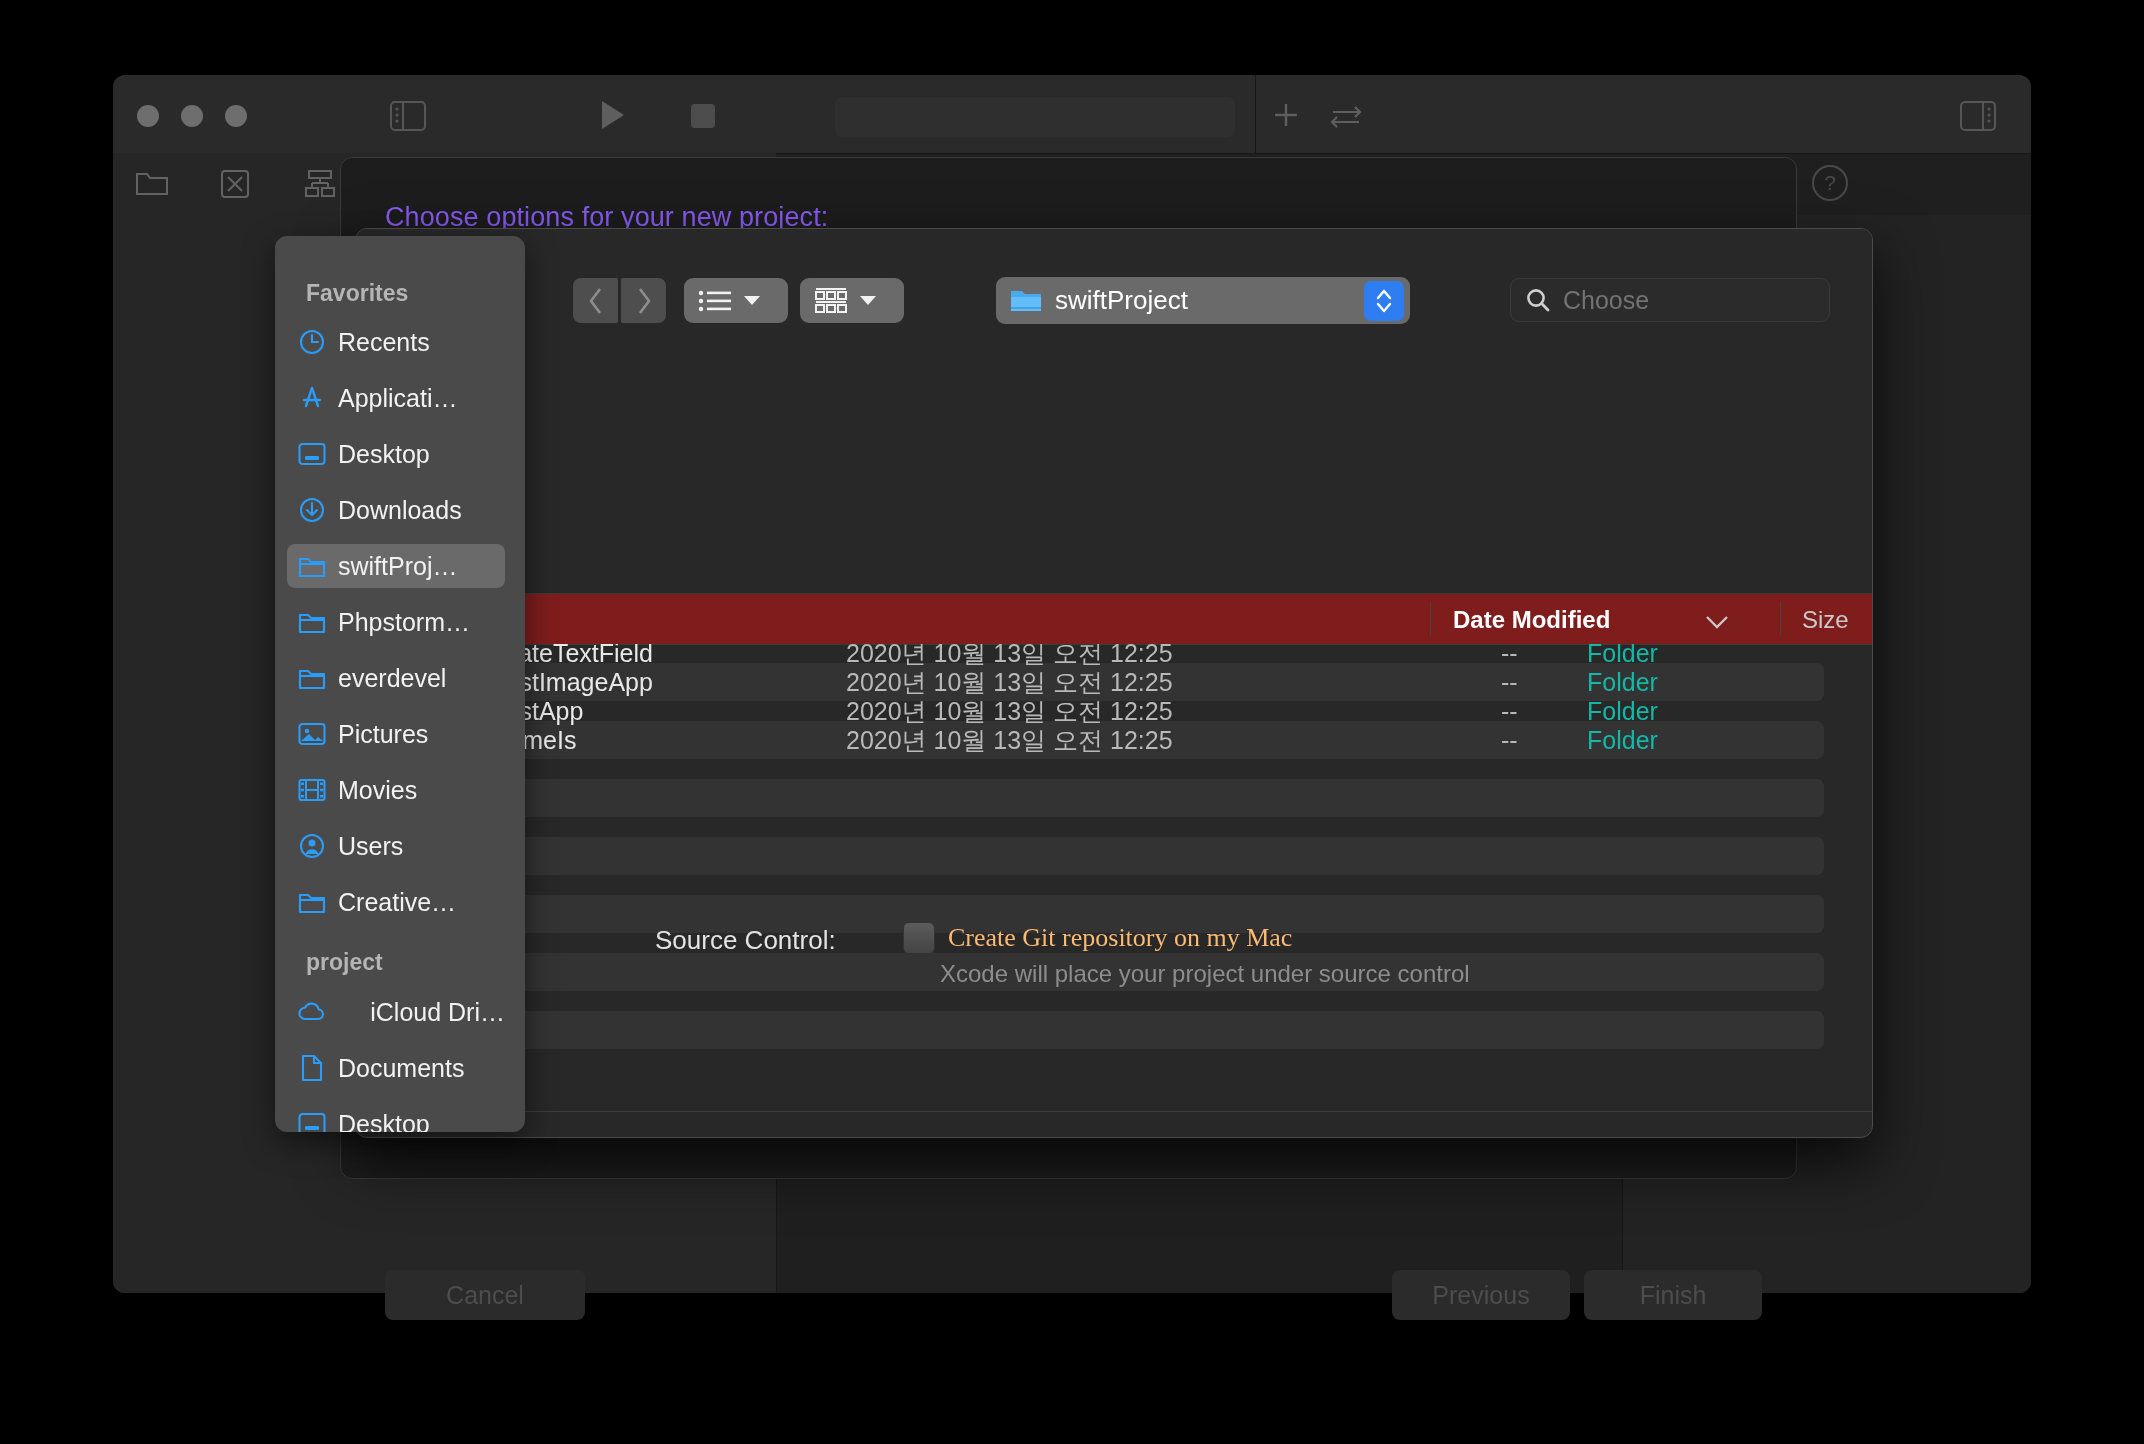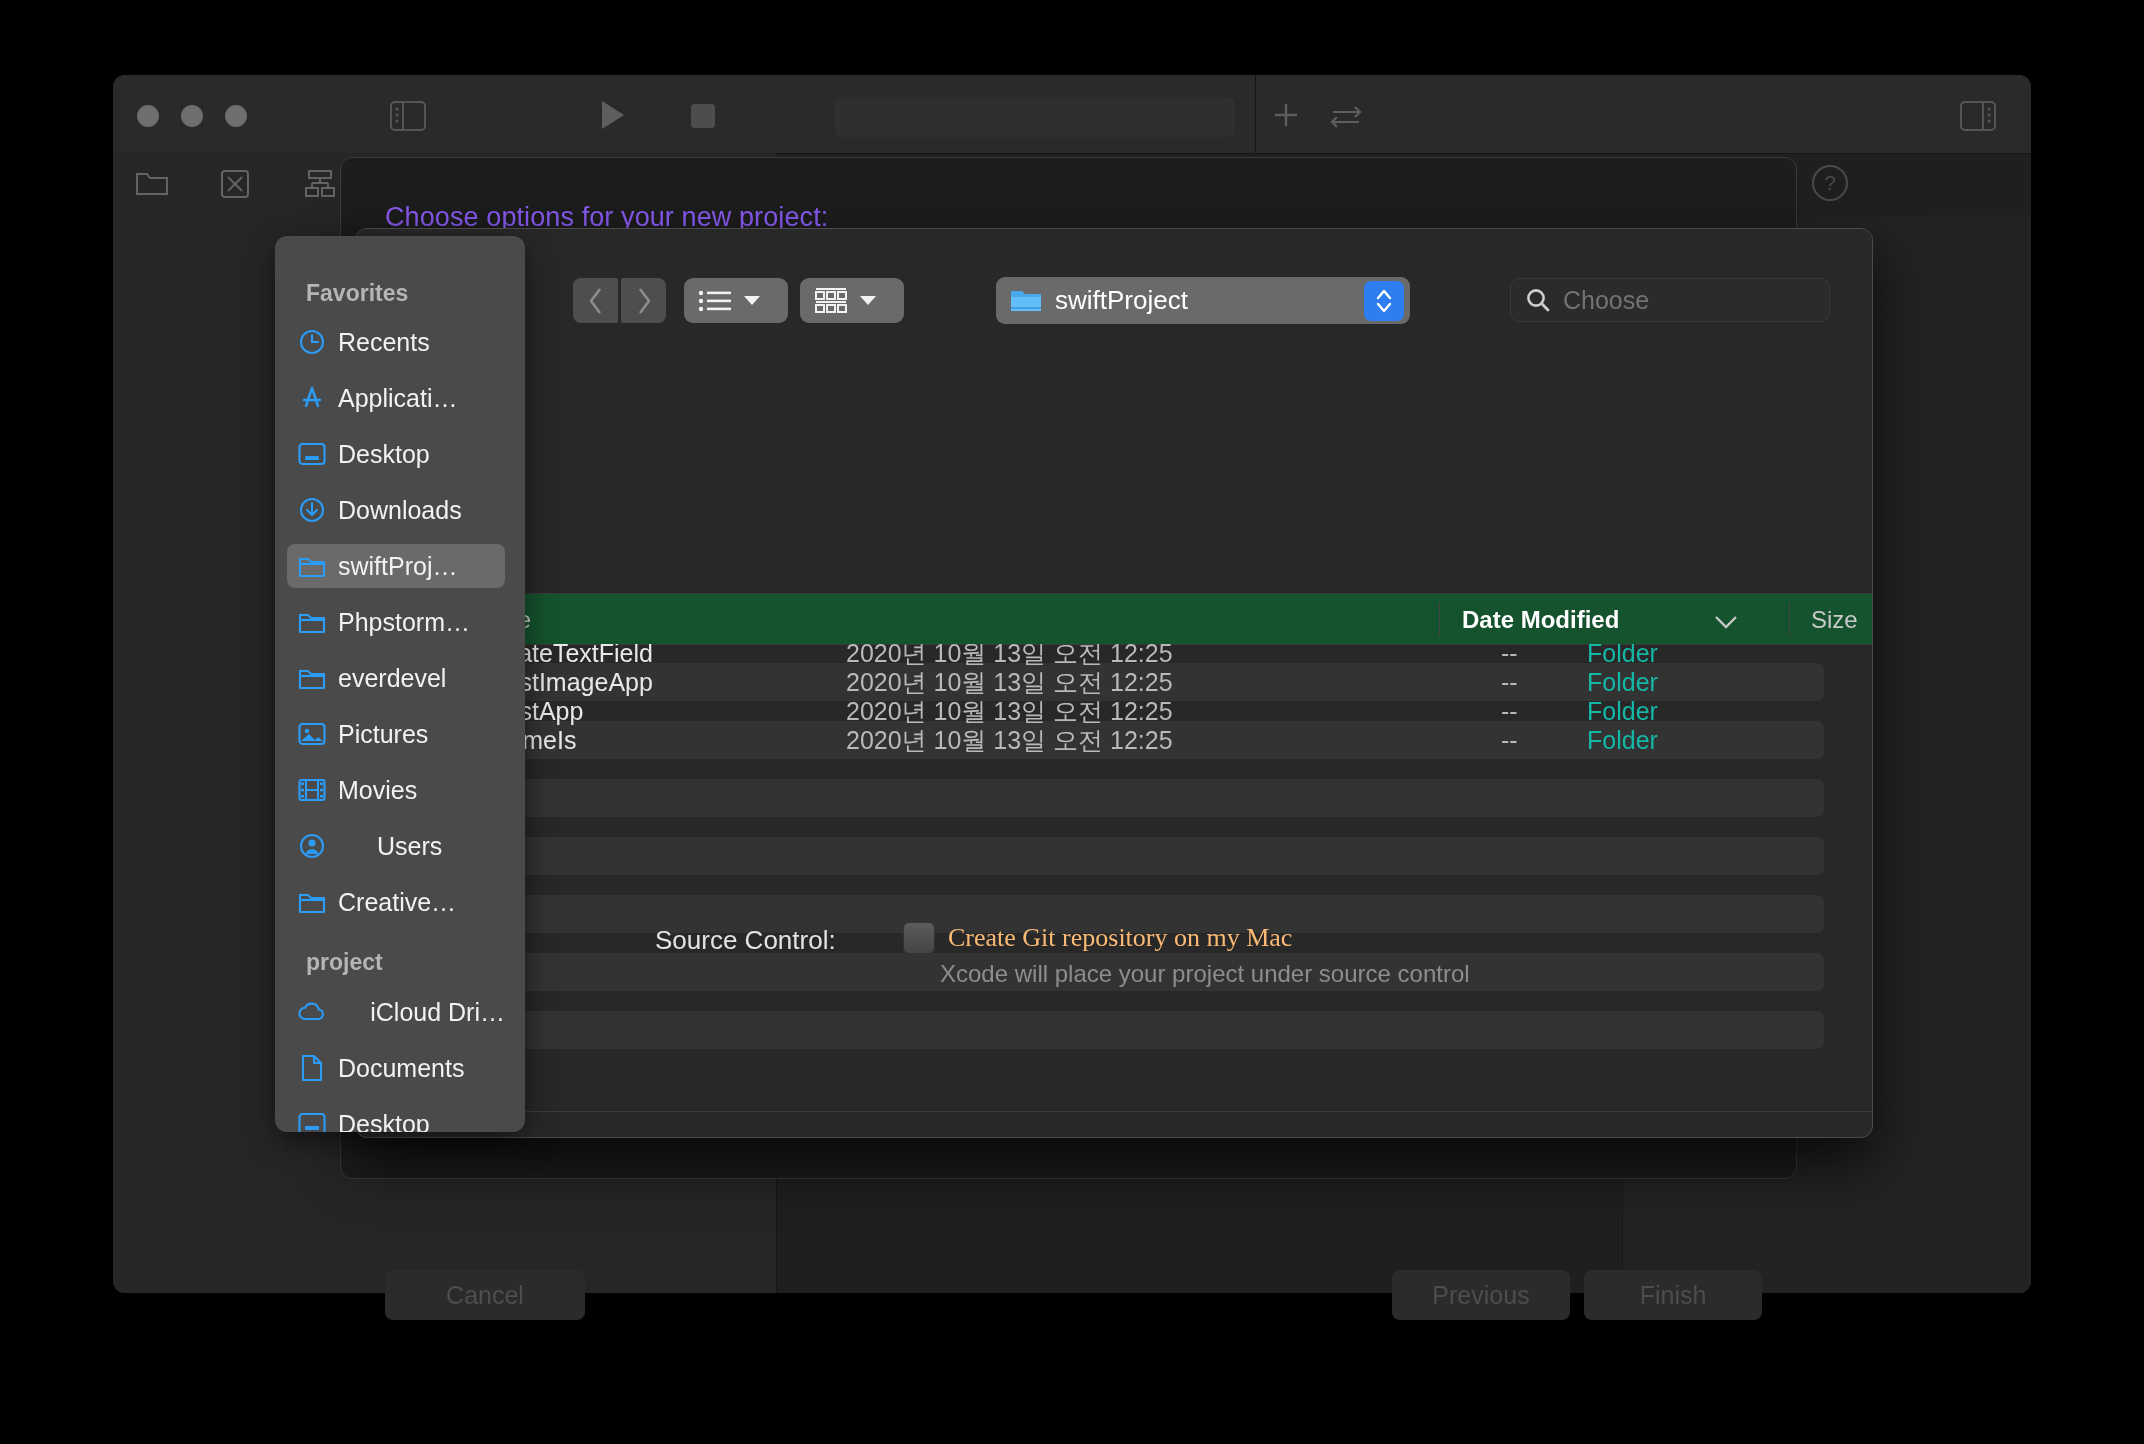--- a/index.html
+++ b/index.html
@@ -46,21 +46,21 @@
   .vb2{left:800px;width:104px;}
   .chev-dn{width:0;height:0;border-left:8px solid transparent;border-right:8px solid transparent;border-top:9px solid #f2f2f2;}
 
   .pathpopup{position:absolute;left:996px;top:277px;width:414px;height:47px;background:#6a6a6a;border-radius:9px;display:flex;align-items:center;padding:0 6px 0 14px;box-sizing:border-box;}
   .pathpopup .pname{font-size:26px;color:#fff;margin-left:13px;flex:1;}
   .stepper{width:40px;height:40px;border-radius:7px;background:#2f7ef1;display:flex;flex-direction:column;align-items:center;justify-content:center;gap:3px;}
 
   .searchfield{position:absolute;left:1510px;top:278px;width:320px;height:44px;border:1px solid #3a3a3a;border-radius:9px;background:#2b2b2b;display:flex;align-items:center;padding:0 14px;box-sizing:border-box;gap:12px;}
   .searchfield .ph{font-size:25px;color:#737373;}
 
-  .col-header{position:absolute;left:13px;top:364px;width:100%;height:50px;background:#14532d;border-top:1px solid #3a3a3a;border-bottom:1px solid #3a3a3a;}
+  .col-header{position:absolute;left:4px;top:364px;width:100%;height:50px;background:#7f1d1d;border-top:1px solid #3a3a3a;border-bottom:1px solid #3a3a3a;}
   .colh{position:absolute;top:12px;font-size:24px;color:#cacaca;}
   .colh.sorted{color:#ffffff;font-weight:bold;}
   .coldiv{position:absolute;top:8px;width:1px;height:34px;background:#444;}
 
   .filelist{position:absolute;left:0;top:415px;width:100%;height:409px;overflow:hidden;}
   .row{position:absolute;left:48px;width:1420px;height:38px;border-radius:7px;display:flex;align-items:center;}
   .row.alt{background:#333333;}
   .fname{position:absolute;left:53px;font-size:25px;color:#e8e8e8;white-space:nowrap;}
   .fdate{position:absolute;left:442px;font-size:25px;color:#b9b9b9;white-space:nowrap;}
   .fsize{position:absolute;left:1097px;font-size:25px;color:#b9b9b9;}
@@ -447,21 +447,21 @@
             <rect x="3" y="10.7" width="3" height="2.6" fill="#2b9cf7"></rect>
             <rect x="3" y="16.9" width="3" height="2.6" fill="#2b9cf7"></rect>
             <rect x="22" y="4.5" width="3" height="2.6" fill="#2b9cf7"></rect>
             <rect x="22" y="10.7" width="3" height="2.6" fill="#2b9cf7"></rect>
             <rect x="22" y="16.9" width="3" height="2.6" fill="#2b9cf7"></rect>
           </svg>
       </span>
       <span class="sb-label">Movies</span>
     </div>
 
-    <div class="sb-item" style="top:588px;gap:39px;">
+    <div class="sb-item" style="top:588px;">
       <span class="sb-icon">
         <svg width="28" height="28" viewBox="0 0 28 28">
             <circle cx="14" cy="14" r="11" fill="none" stroke="#2b9cf7" stroke-width="2.1"></circle>
             <circle cx="14" cy="11" r="3.5" fill="#2b9cf7"></circle>
             <path d="M7.5 22 a6.8 6.8 0 0 1 13 0" fill="#2b9cf7"></path>
           </svg>
       </span>
       <span class="sb-label">Users</span>
     </div>
 

